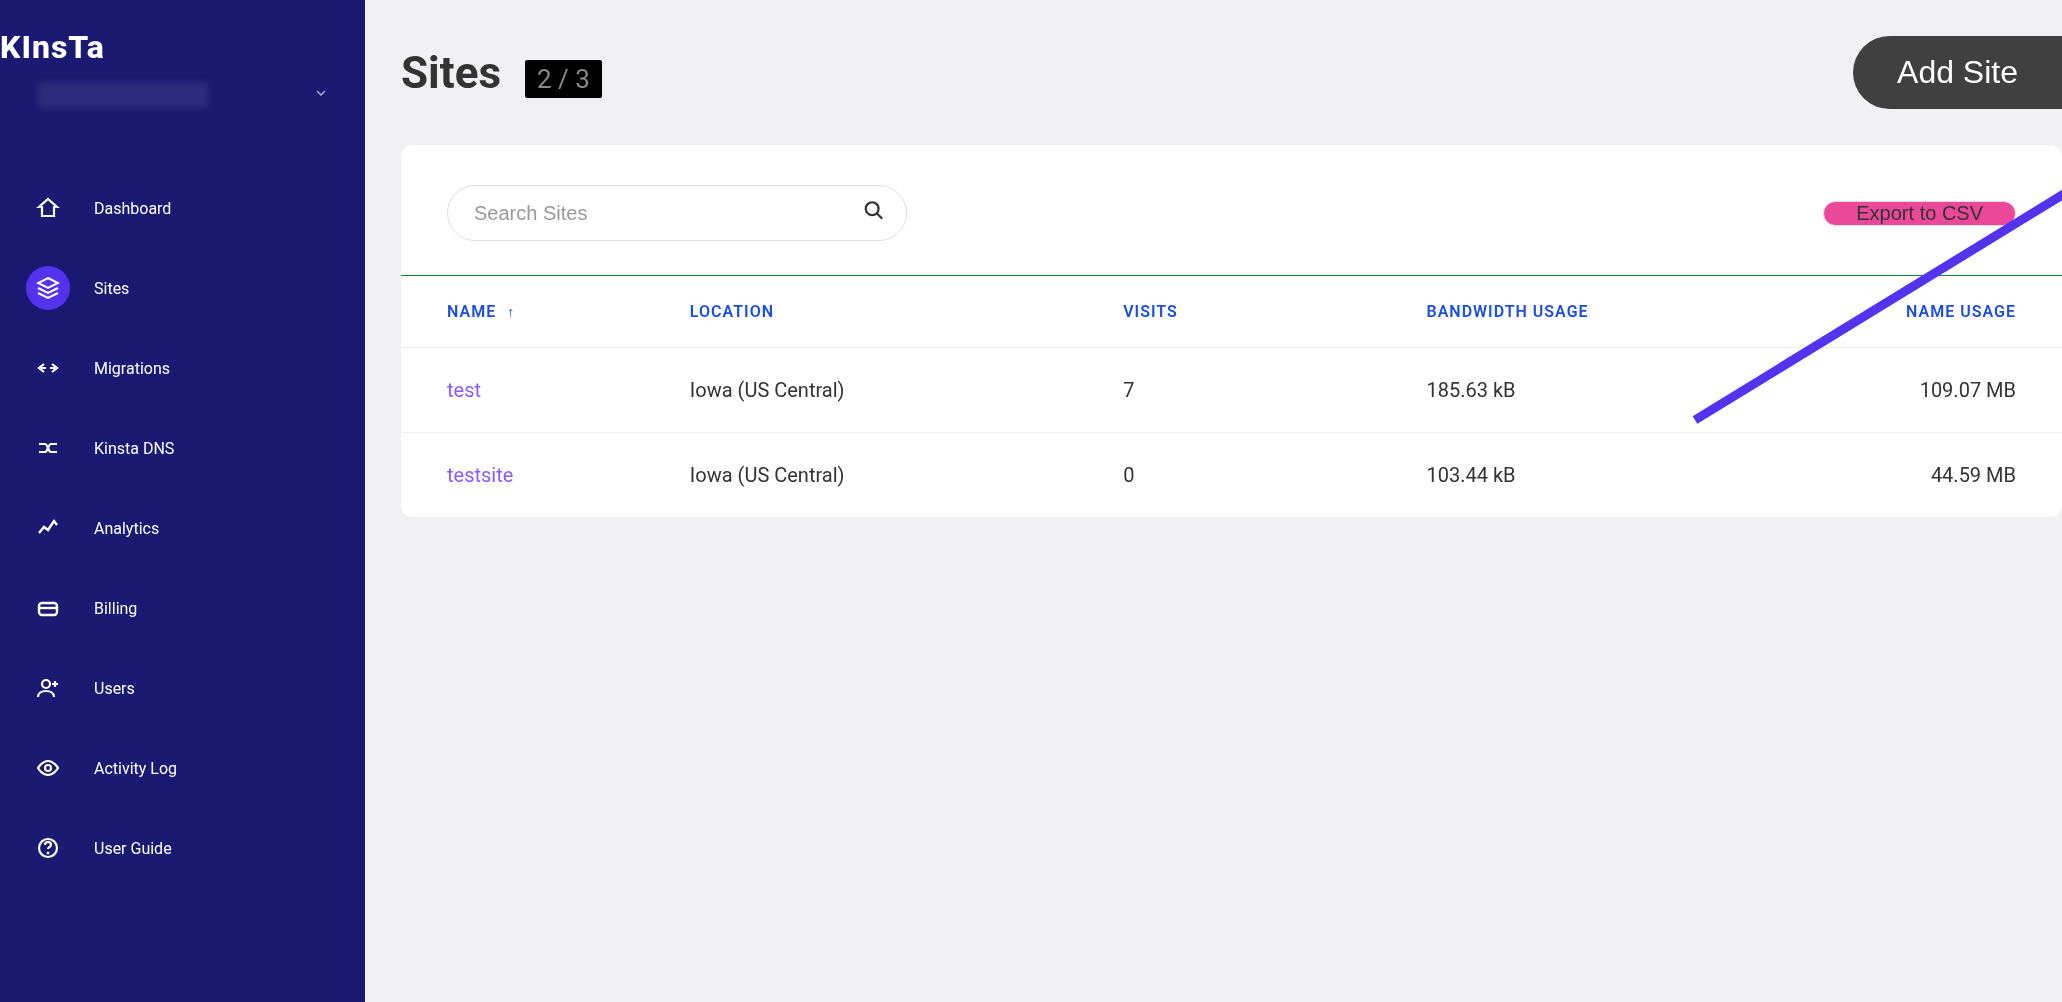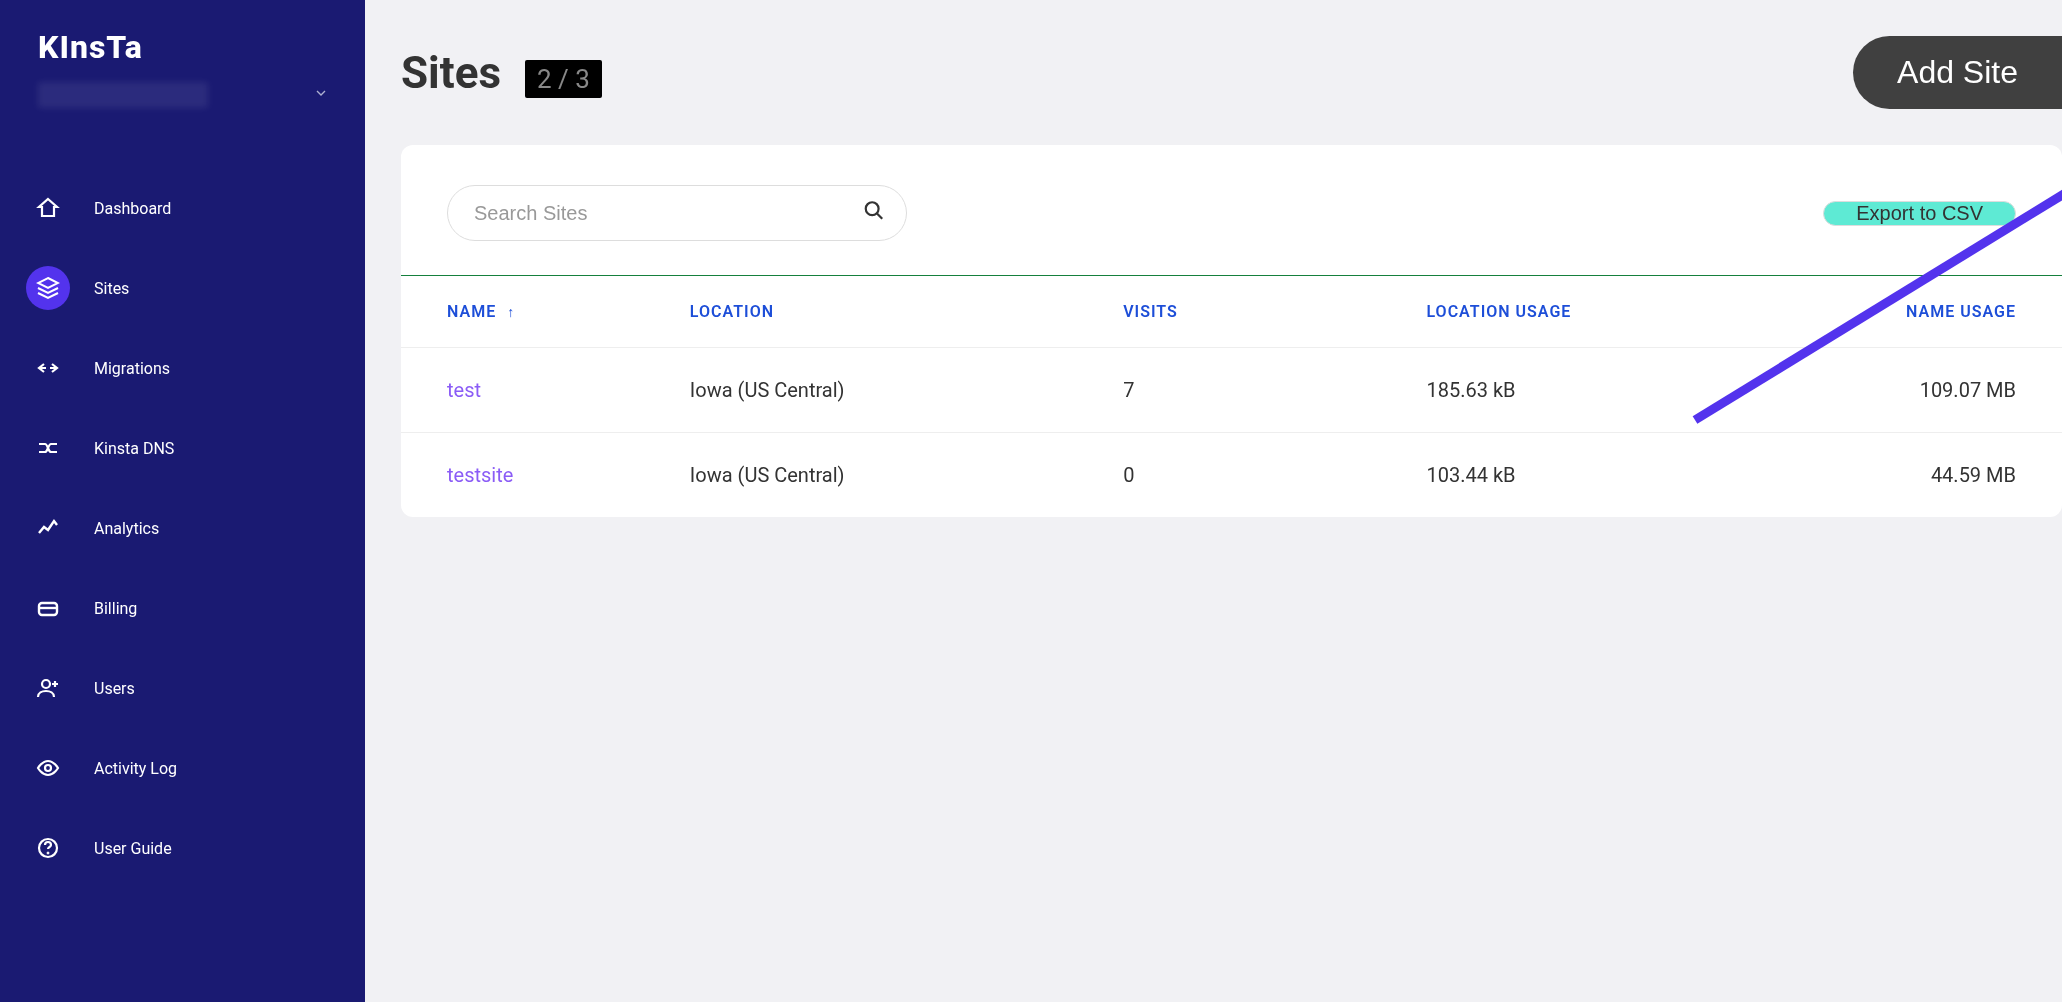--- a/index.html
+++ b/index.html
@@ -22,21 +22,20 @@
       width: 365px;
       height: 100%;
       background-color: #1a1a72;
       padding-top: 28px;
       color: #fff;
     }
     .logo {
       font-size: 32px;
       font-weight: 800;
       letter-spacing: 1px;
-      padding-left: 38px;
       padding-bottom: 6px;
     }
     .company-row {
       display: flex;
       align-items: center;
       padding: 10px 36px 30px 38px;
       color: #aeb0d0;
       justify-content: space-between;
       margin-bottom: 30px;
     }
@@ -148,21 +147,21 @@
     }
     .search-icon {
       position: absolute;
       right: 22px;
       top: 50%;
       transform: translateY(-50%);
       color: #333;
       font-size: 22px;
     }
     .export-btn {
-      background: #5eead4;
+      background: #ec4899;
       border: 1px solid #ddd;
       padding: 0 32px;
       border-radius: 40px;
       font-size: 20px;
       color: #333;
       cursor: pointer;
       text-align: center;
     }
     table {
       width: 100%;
@@ -341,21 +340,21 @@
 
     <table>
       <thead>
         <tr>
           <th class="col-name">
             <span>NAME</span>
             <span class="sort-arrow">↑</span>
           </th>
           <th class="col-location">LOCATION</th>
           <th class="col-visits">VISITS</th>
-          <th class="col-bandwidth">LOCATION USAGE</th>
+          <th class="col-bandwidth">BANDWIDTH USAGE</th>
           <th class="col-disk">NAME USAGE</th>
         </tr>
       </thead>
       <tbody>
         <tr>
           <td class="col-name"><span class="site-link">test</span></td>
           <td class="col-location">Iowa (US Central)</td>
           <td class="col-visits">7</td>
           <td class="col-bandwidth">185.63 kB</td>
           <td class="col-disk">109.07 MB</td>

